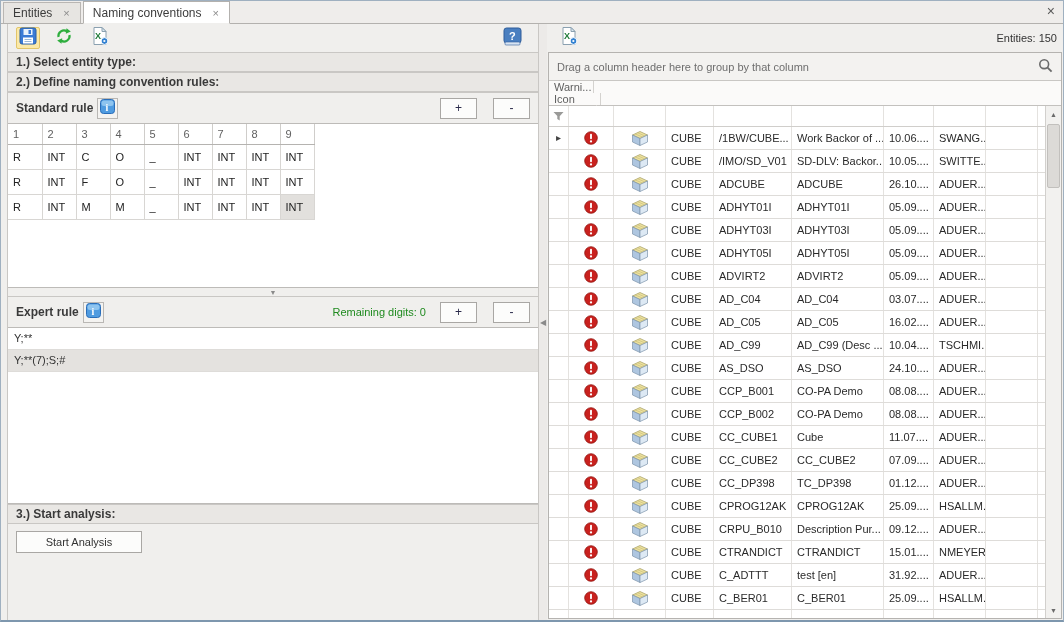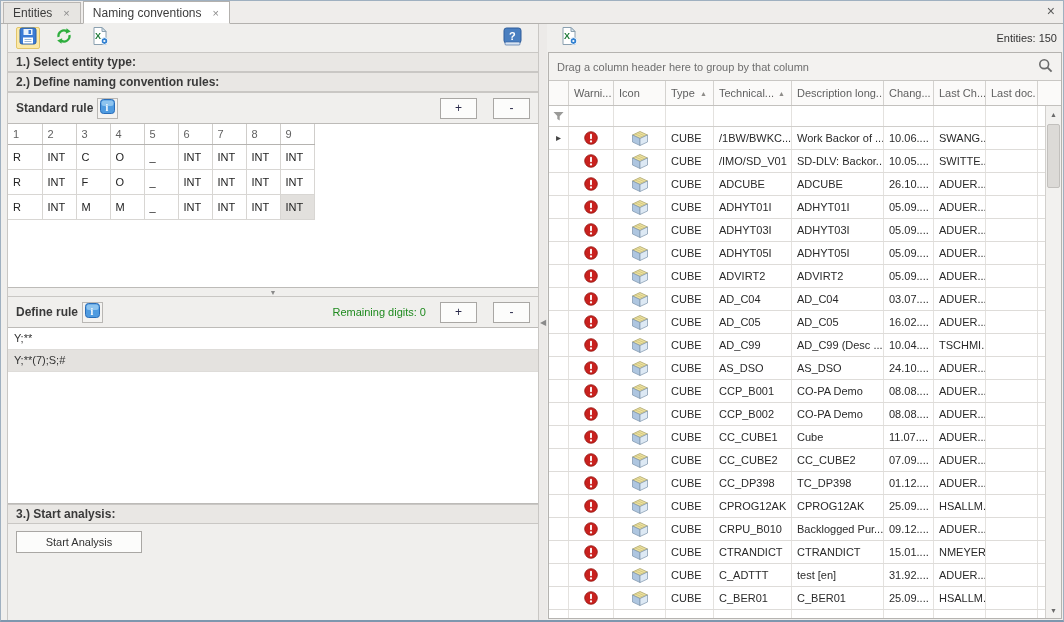--- a/index.html
+++ b/index.html
@@ -66,21 +66,21 @@
 
   .start-row{flex:1;padding:7px 0 0 8px;}
   .start-btn{width:126px;height:22px;}
 
   
   .rp-toolbar{height:28px;display:flex;align-items:center;padding:0 6px 0 10px;}
   .rp-count{margin-left:auto;font-size:11px;color:#333;}
   .grid-wrap{flex:1;margin:0 1px 1px 1px;border:1px solid #b5b3b0;background:#fff;display:flex;flex-direction:column;position:relative;min-height:0;overflow:hidden;}
   .group-bar{height:28px;background:#f3f2f0;border-bottom:1px solid #c9c7c4;display:flex;align-items:center;padding:0 8px;font-size:11px;color:#6e6e6e;}
   .group-bar .search{margin-left:auto;}
-  .grid-header{height:25px;display:flex;border-bottom:1px solid #c3c1be;background:#fbfaf9;}
+  .grid-header{height:25px;display:flex;border-bottom:1px solid #c3c1be;background:#fbfaf9;flex-direction:column;}
   .gh-cell{border-right:1px solid #d4d2cf;font-size:11px;color:#5f5f5f;display:flex;align-items:center;padding-left:5px;overflow:hidden;white-space:nowrap;flex:none;}
   .gh-cell .sort{margin-left:auto;margin-right:6px;font-size:7px;color:#8e8c89;}
   .grid-filter{height:21px;display:flex;border-bottom:1px solid #d0cecb;background:#fff;}
   .gf-cell{border-right:1px solid #e4e2df;display:flex;align-items:center;justify-content:center;flex:none;background:#fff;}
   .grid-body{flex:1;overflow:hidden;background:#fff;}
   .g-row{height:23px;display:flex;border-bottom:1px solid #dedcd9;background:#fff;}
   .g-cell{border-right:1px solid #e4e2df;font-size:11px;color:#2a2a2a;display:flex;align-items:center;padding-left:5px;overflow:hidden;white-space:nowrap;flex:none;}
   .g-cell.center{justify-content:center;padding-left:0;}
   .g-cell.filler,.gh-cell.filler,.gf-cell.filler{flex:1;border-right:none;}
   .expand-arrow{font-size:10px;color:#444;line-height:10px;}
@@ -227,21 +227,21 @@
               </table>
           </div>
         </div>
 
         <div class="h-splitter">
             <span>▼</span>
           </div>
 
         <div class="rule-group exp-group">
           <div class="rule-title-row">
-            <span class="rule-title">Define rule</span>
+            <span class="rule-title">Expert rule</span>
             <span class="info-btn">
                 <span id="ic-info-exp"><svg width="15" height="15" viewBox="0 0 15 15">
                     <rect x="0.5" y="0.5" width="14" height="14" rx="3" fill="#4f9be0" stroke="#2a6db8"></rect>
                     <rect x="1.5" y="1.5" width="12" height="5.5" rx="2.5" fill="#8ec4ef"></rect>
                     <text x="5.6" y="11.5" font-size="10" font-family="Liberation Serif,serif" font-weight="bold" fill="#ffffff">i</text>
                   </svg></span>
               </span>
             <span class="push"></span>
             <span class="remaining">Remaining digits: 0</span>
             <button class="pm-btn">+</button>
@@ -350,21 +350,21 @@
               <div class="g-cell center" style="width:52px">
                 <svg width="16" height="15" viewBox="0 0 16 15">
                   <polygon points="8,0.5 15.5,4 8,7.5 0.5,4" fill="#eee3a0" stroke="#a09a60" stroke-width="0.7"></polygon>
                   <line x1="3" y1="2.9" x2="11" y2="6.2" stroke="#c8bd7a" stroke-width="0.7"></line>
                   <line x1="5.5" y1="1.7" x2="13" y2="5" stroke="#c8bd7a" stroke-width="0.7"></line>
                   <polygon points="0.5,4 8,7.5 8,14.5 0.5,11" fill="#aec6e0" stroke="#7d93ab" stroke-width="0.7"></polygon>
                   <polygon points="15.5,4 8,7.5 8,14.5 15.5,11" fill="#dde9f4" stroke="#7d93ab" stroke-width="0.7"></polygon>
                 </svg>
               </div>
               <div class="g-cell" style="width:48px">CUBE</div>
-              <div class="g-cell" style="width:78px">/1BW/BWKC...</div>
+              <div class="g-cell" style="width:78px">/1BW/CUBE...</div>
               <div class="g-cell" style="width:92px">Work Backor of ...</div>
               <div class="g-cell" style="width:50px">10.06....</div>
               <div class="g-cell" style="width:52px">SWANG...</div>
               <div class="g-cell" style="width:52px"></div>
               <div class="g-cell filler"></div>
             </div>
             <div class="g-row">
               <div class="g-cell center" style="width:20px"></div>
               <div class="g-cell center" style="width:45px">
                 <svg width="14" height="14" viewBox="0 0 14 14">
@@ -793,21 +793,21 @@
                 <svg width="16" height="15" viewBox="0 0 16 15">
                   <polygon points="8,0.5 15.5,4 8,7.5 0.5,4" fill="#eee3a0" stroke="#a09a60" stroke-width="0.7"></polygon>
                   <line x1="3" y1="2.9" x2="11" y2="6.2" stroke="#c8bd7a" stroke-width="0.7"></line>
                   <line x1="5.5" y1="1.7" x2="13" y2="5" stroke="#c8bd7a" stroke-width="0.7"></line>
                   <polygon points="0.5,4 8,7.5 8,14.5 0.5,11" fill="#aec6e0" stroke="#7d93ab" stroke-width="0.7"></polygon>
                   <polygon points="15.5,4 8,7.5 8,14.5 15.5,11" fill="#dde9f4" stroke="#7d93ab" stroke-width="0.7"></polygon>
                 </svg>
               </div>
               <div class="g-cell" style="width:48px">CUBE</div>
               <div class="g-cell" style="width:78px">CRPU_B010</div>
-              <div class="g-cell" style="width:92px">Backlogged Pur...</div>
+              <div class="g-cell" style="width:92px">Description Pur...</div>
               <div class="g-cell" style="width:50px">09.12....</div>
               <div class="g-cell" style="width:52px">ADUER...</div>
               <div class="g-cell" style="width:52px"></div>
               <div class="g-cell filler"></div>
             </div>
             <div class="g-row">
               <div class="g-cell center" style="width:20px"></div>
               <div class="g-cell center" style="width:45px">
                 <svg width="14" height="14" viewBox="0 0 14 14">
                   <circle cx="7" cy="7" r="6.3" fill="#c9211e" stroke="#921510" stroke-width="0.8"></circle>

